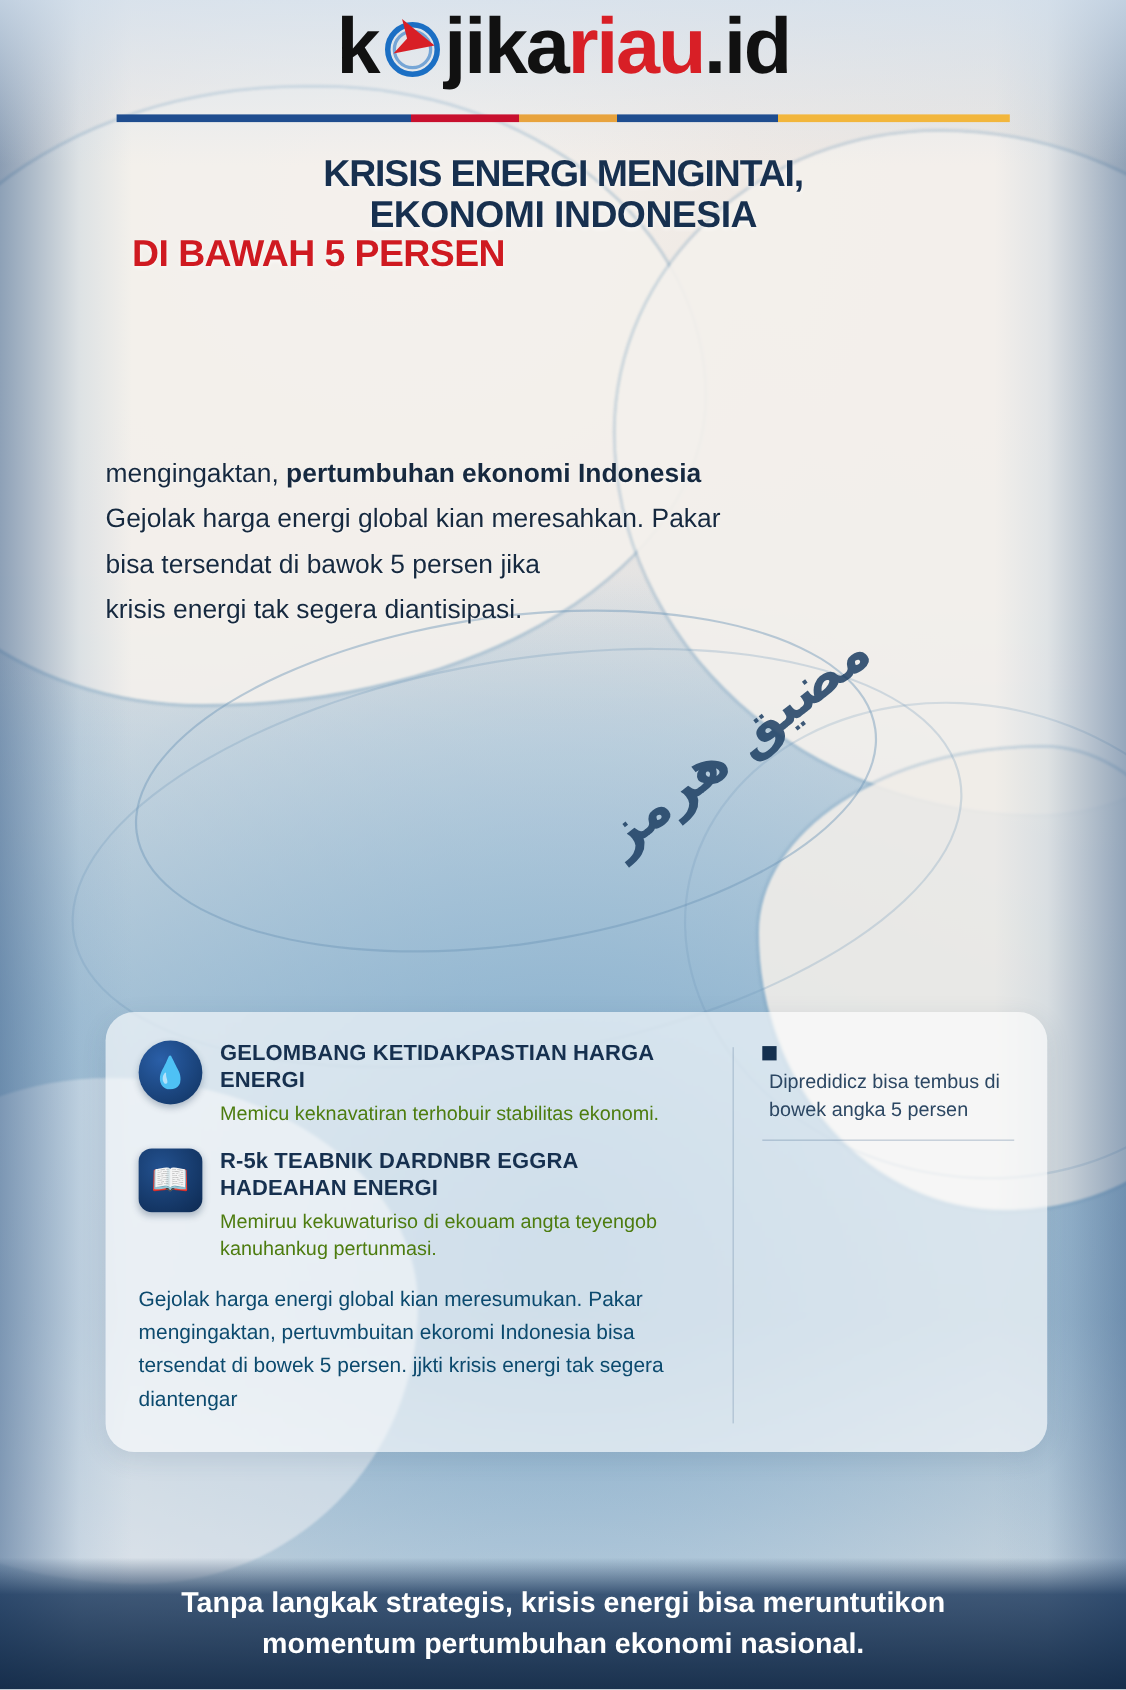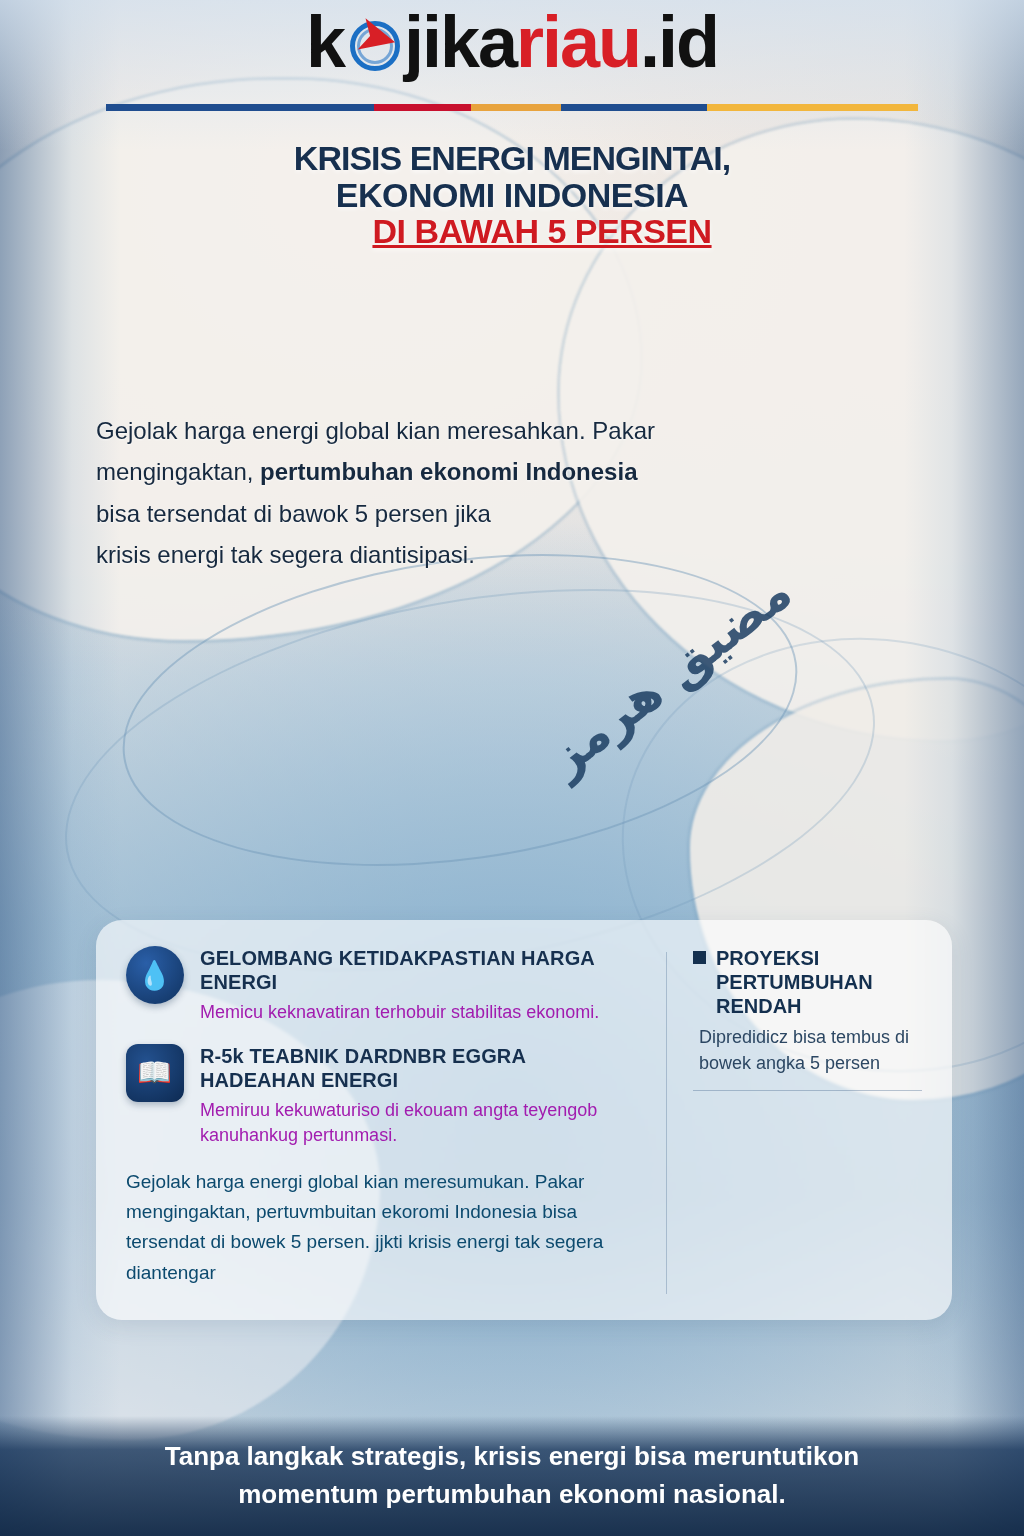--- a/index.html
+++ b/index.html
@@ -150,21 +150,21 @@
   .headline .line {
     font-size: 34px;
     font-weight: 700;
     letter-spacing: -0.5px;
     line-height: 1.08;
     color: #17304f;
     text-shadow: 0 2px 4px rgba(255,255,255,0.65);
   }
   .headline .line.l3 { text-align: center; }
   .headline .red { color: #cf1a21; }
-  .headline .line.l4 { text-align: center; padding-left: 60px; text-decoration: underline; }
+  .headline .line.l4 { text-align: left; padding-left: 60px; }
   .headline .line.l1 { letter-spacing: -1px; }
 
   
   .lead {
     position: absolute; left: 96px; top: 410px; width: 720px;
     z-index: 6;
     font-size: 24px;
     line-height: 1.72;
     color: #16293f;
     text-shadow: 0 1px 2px rgba(255,255,255,0.7);
@@ -202,21 +202,21 @@
     border-radius: 12px;
     background: radial-gradient(circle at 35% 30%, #23518f, #0d2a52);
   }
   .item-body { flex: 1; }
   .item-title {
     font-size: 20px; font-weight: 700; color: #16304f;
     line-height: 1.2; letter-spacing: .1px;
   }
   .item-desc {
     margin-top: 6px;
-    font-size: 18px; color: #a21caf; line-height: 1.42;
+    font-size: 18px; color: #4d7c0f; line-height: 1.42;
   }
 
   .note {
     margin-top: 12px;
     font-size: 19px; line-height: 1.6; color: #0c4a6e;
   }
 
   .r-item { margin-bottom: 12px; }
   .r-title {
     font-size: 20px; font-weight: 700; color: #14304f; line-height: 1.2;
@@ -280,22 +280,22 @@
     <div class="rule"></div>
   </div>
 
   <div class="headline">
     <div class="line l1">KRISIS ENERGI MENGINTAI,</div>
     <div class="line l2">EKONOMI INDONESIA</div>
     <div class="line l4 red">DI BAWAH 5 PERSEN</div>
   </div>
 
   <div class="lead">
+    <div><span>mengingaktan, </span><b>pertumbuhan ekonomi Indonesia</b></div>
     <div>Gejolak harga energi global kian meresahkan. Pakar</div>
-    <div><span>mengingaktan, </span><b>pertumbuhan ekonomi Indonesia</b></div>
     <div>bisa tersendat di bawok 5 persen jika</div>
     <div>krisis energi tak segera diantisipasi.</div>
   </div>
 
   <div class="card">
 
     <div class="card-left">
 
       <div class="item">
         <div class="badge">💧</div>
@@ -315,21 +315,20 @@
 
       <div class="note">Gejolak harga energi global kian meresumukan. Pakar mengingaktan, pertuvmbuitan ekoromi Indonesia bisa tersendat di bowek 5 persen. jjkti krisis energi tak segera diantengar</div>
     </div>
 
     <div class="divider-v"></div>
 
     <div class="card-right">
       <div class="r-item">
         <div class="r-title">
           <span class="bullet"></span>
-          <span>PROYEKSI PERTUMBUHAN RENDAH</span>
         </div>
         <div class="r-desc">Dipredidicz bisa tembus di bowek angka 5 persen</div>
       </div>
 
       <div class="divider-h"></div>
 
     </div>
   </div>
 
   <div class="footer">

